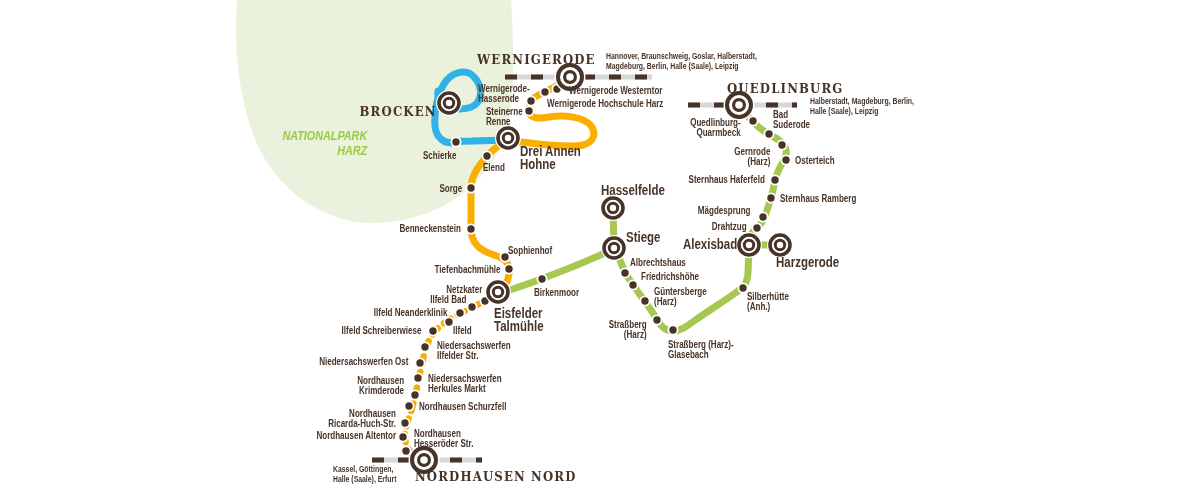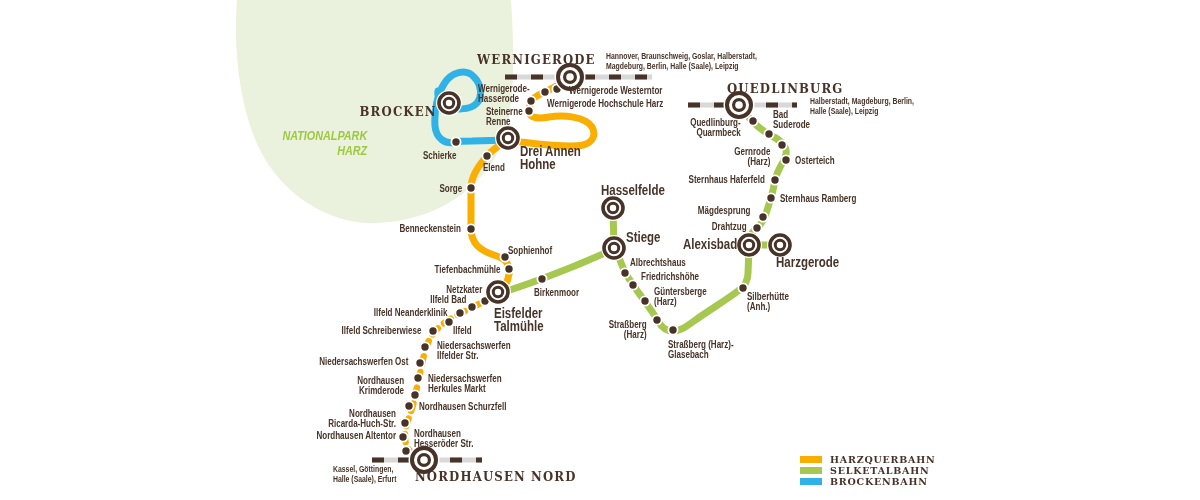--- a/index.html
+++ b/index.html
@@ -284,27 +284,13 @@
       </div>
       <div class="lbl note" style="left: 333px; top: 465px;">
         <div>Kassel, Göttingen,</div>
         <div>Halle (Saale), Erfurt</div>
       </div>
     </div>
   <div class="np" id="np-label" style="right: 833px; top: 129px;">
       <div>NATIONALPARK</div>
       <div>HARZ</div>
     </div>
-  <div class="legend">
-    <div class="leg-row">
-      <span class="leg-sw" style="background: rgb(249, 174, 0);"></span>
-      <span class="leg-tx">HARZQUERBAHN</span>
-    </div>
-    <div class="leg-row">
-      <span class="leg-sw" style="background: rgb(166, 200, 81);"></span>
-      <span class="leg-tx">SELKETALBAHN</span>
-    </div>
-    <div class="leg-row">
-      <span class="leg-sw" style="background: rgb(48, 178, 230);"></span>
-      <span class="leg-tx">BROCKENBAHN</span>
-    </div>
-  </div>
 </div>
 
 </body></html>

